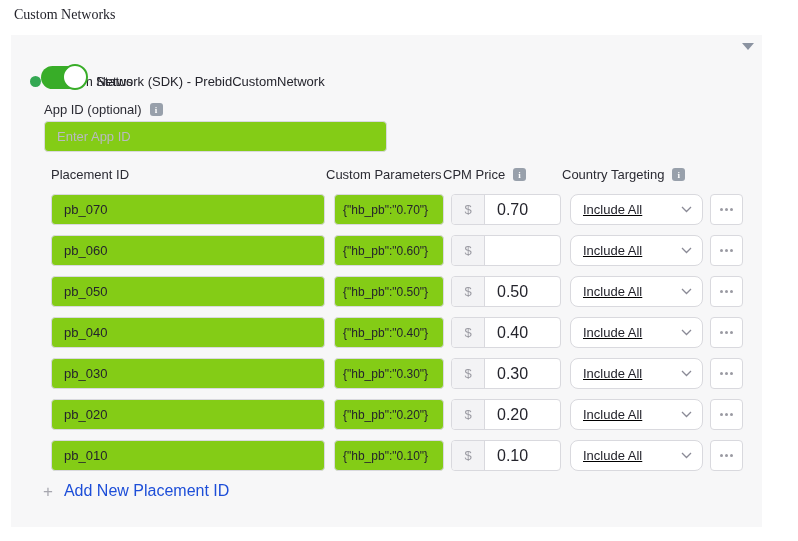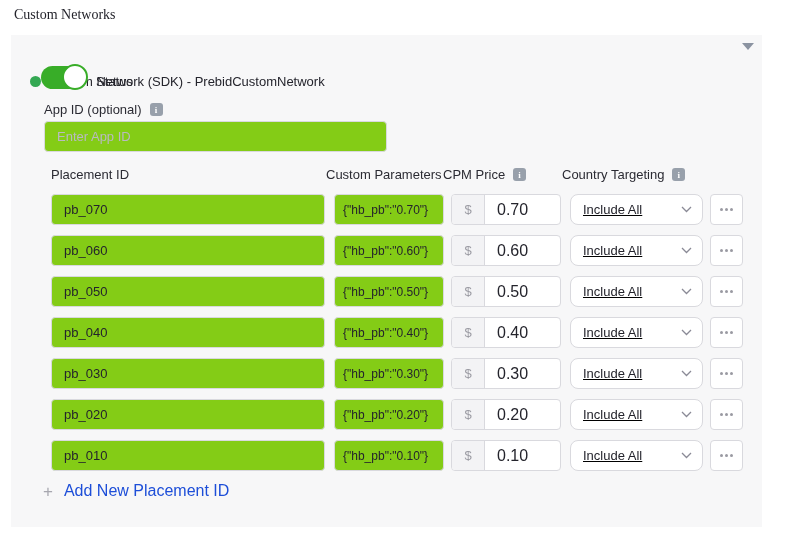--- a/index.html
+++ b/index.html
@@ -203,21 +203,20 @@
           <span class="dot"></span>
           <span class="dot"></span>
       </div>
     </div>
 
     <div class="placement-row">
       <div class="cell-placement"><input class="text-input" type="text" value="pb_060" style=""></div>
       <div class="cell-params"><input class="text-input" type="text" value="{&quot;hb_pb&quot;:&quot;0.60&quot;}" style=""></div>
       <div class="cell-cpm">
         <span class="currency-box">$</span>
-        <input class="cpm-value" type="text" value="0.60" style="">
       </div>
       <div class="cell-country">
         <span class="country-value">Include All</span>
         <svg class="chevron-down" width="11" height="7" viewBox="0 0 11 7">
             <polyline points="1,1 5.5,5.5 10,1" fill="none" stroke="#8a8a96" stroke-width="1.3"></polyline>
           </svg>
       </div>
       <div class="cell-actions">
         <span class="dot"></span>
           <span class="dot"></span>

